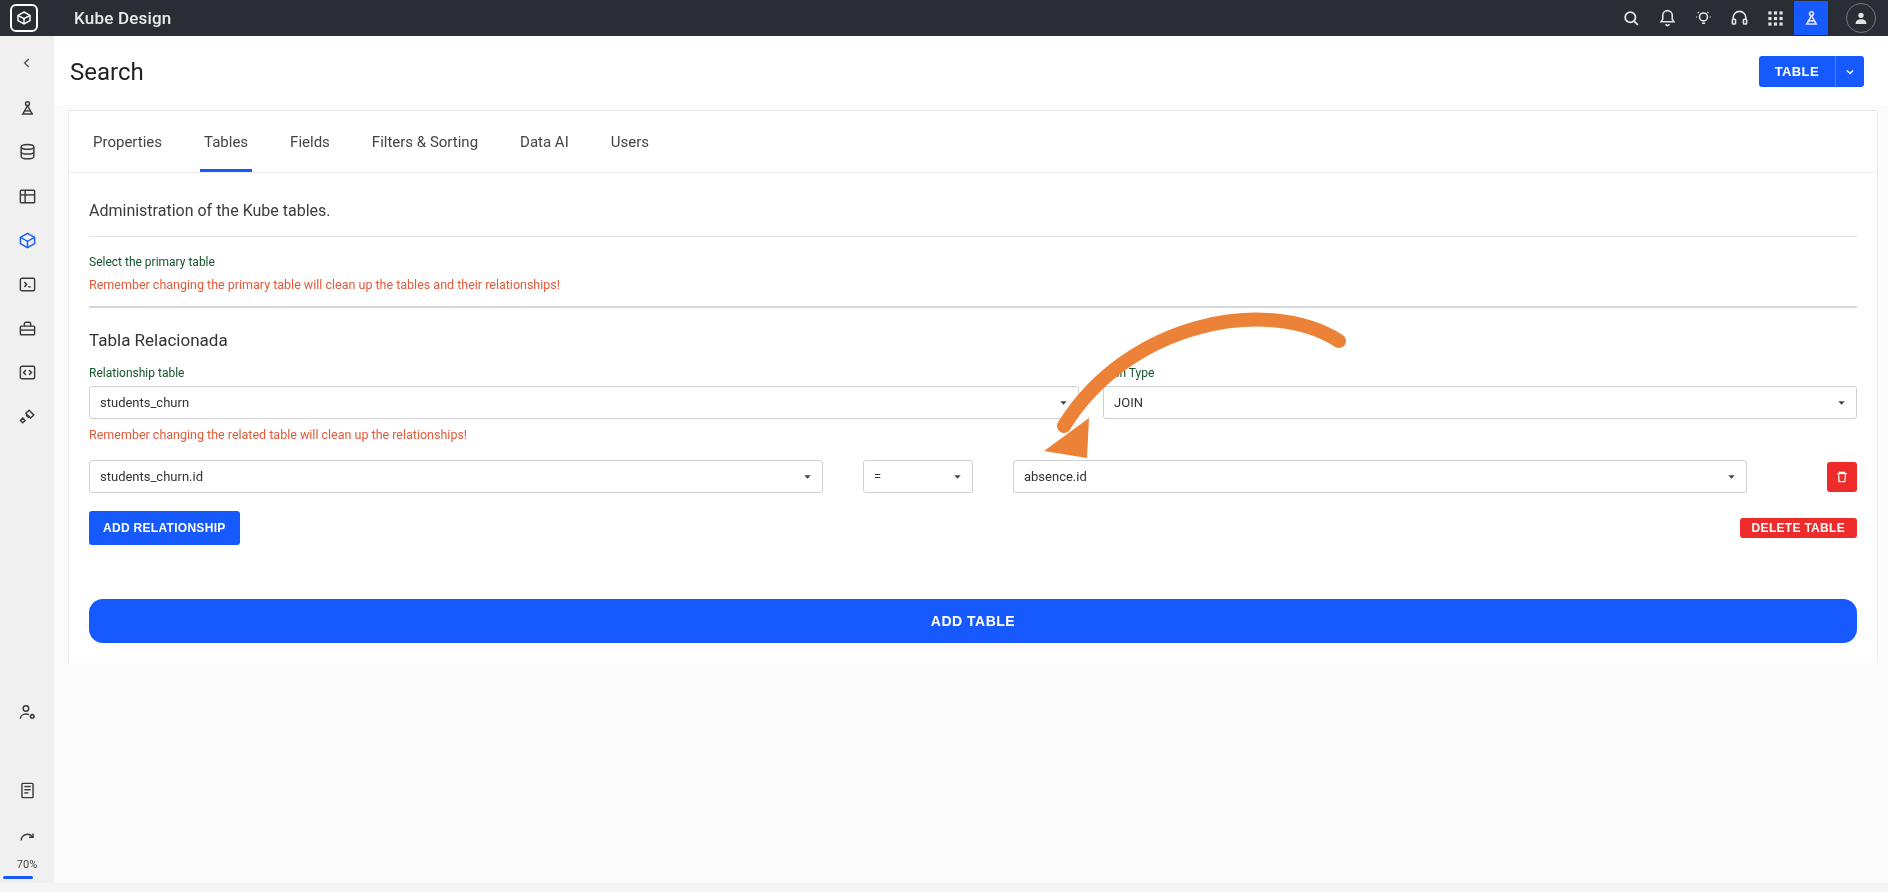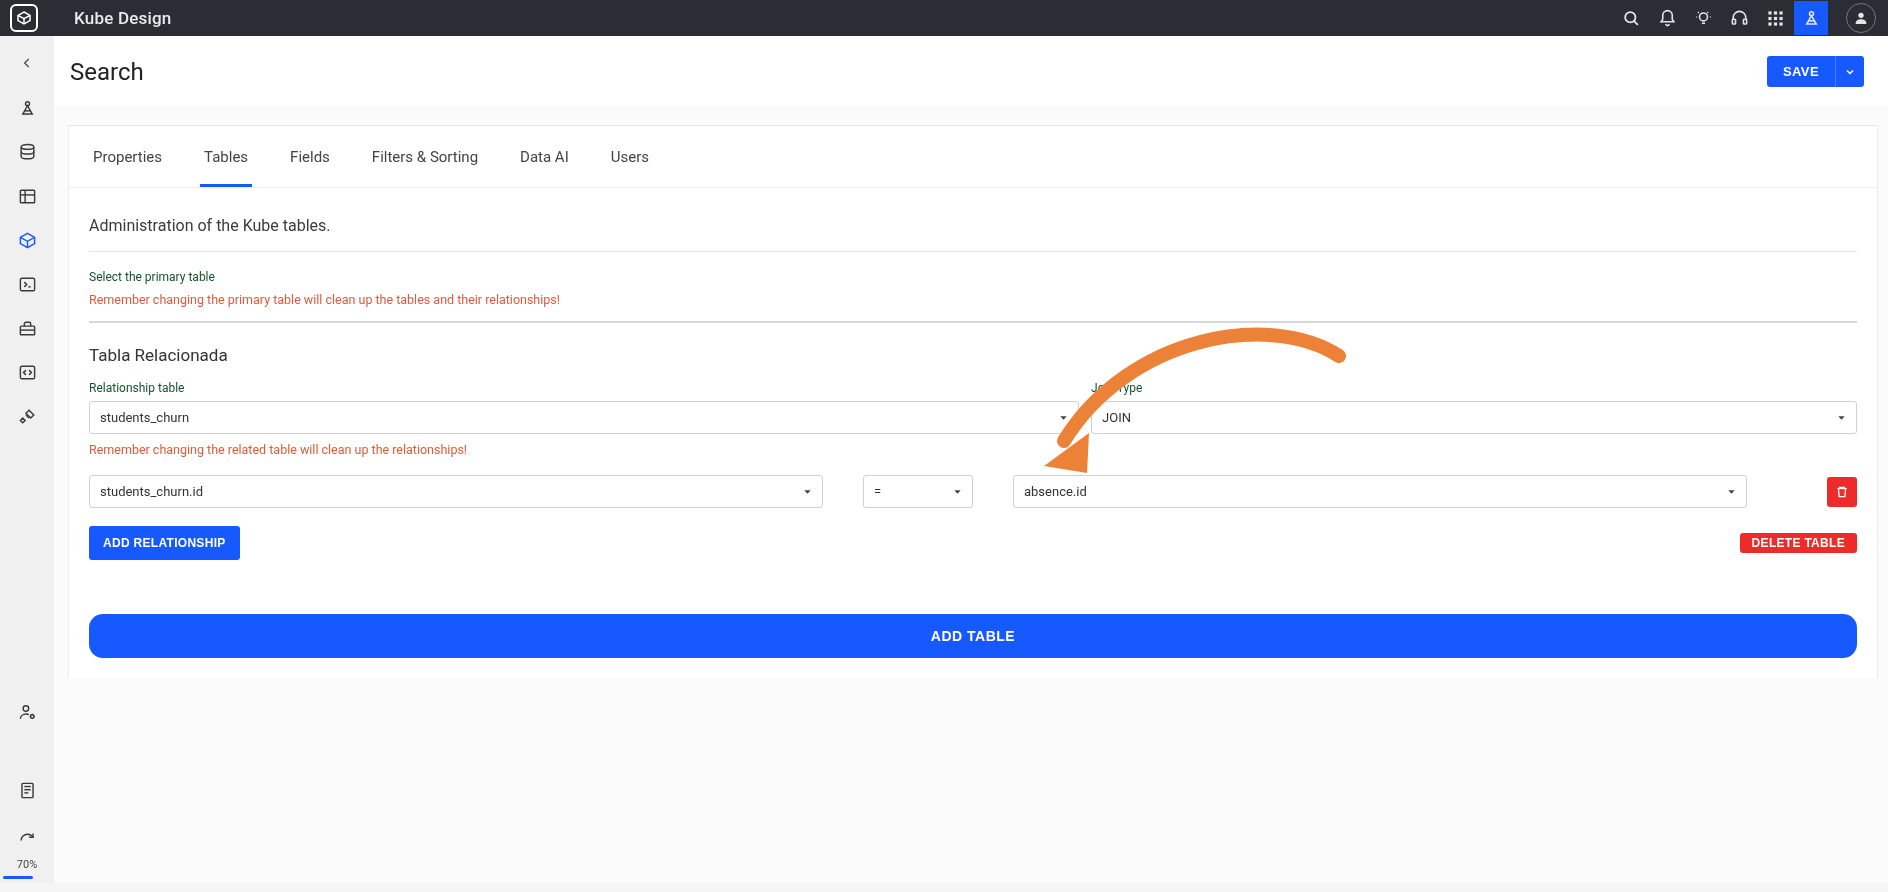--- a/index.html
+++ b/index.html
@@ -112,21 +112,21 @@
   }
   .save-caret {
     background: #1659ff; color: #fff;
     border: none; border-left: 1px solid rgba(255,255,255,0.25);
     padding: 0 8px; cursor: pointer;
     display: flex; align-items: center;
   }
 
   
   .tab-card {
-    margin: 20px 10px 0 14px;
+    margin: 5px 10px 0 14px;
     background: #fff;
     border-top: 1px solid #e6e6e6;
     border-left: 1px solid #ececec;
     border-right: 1px solid #ececec;
   }
   .tabs {
     display: flex; gap: 34px;
     padding: 0 20px;
     border-bottom: 1px solid #eee;
   }
@@ -157,21 +157,21 @@
   }
   .select-wrap { position: relative; }
   .select-caret {
     position: absolute; right: 10px; top: 50%; transform: translateY(-50%);
     pointer-events: none; color: #444;
   }
   .warning-text { font-size: 12.5px; color: #e15a3a; margin-top: 8px; }
 
   .related-title { font-size: 17px; color: #333; margin-bottom: 16px; }
 
-  .row { display: flex; gap: 12px; align-items: flex-start; }
+  .row { display: flex; gap: 24px; align-items: flex-start; }
   .col { flex: 1; display: flex; flex-direction: column; }
 
   .rel-row {
     display: grid;
     grid-template-columns: 1fr 110px 1fr 70px;
     gap: 40px;
     align-items: center;
     margin-top: 18px;
   }
   .delete-icon-btn {
@@ -381,21 +381,21 @@
       </div>
       <div class="zoom-text">70%</div>
       <div class="zoom-bar"></div>
     </div>
   </div>
 
   <div class="content">
     <div class="content-header">
       <div class="page-title">Search</div>
       <div class="save-group">
-        <button class="save-btn">SAVE</button>
+        <button class="save-btn">TABLE</button>
         <button class="save-caret">
           <svg width="12" height="12" viewBox="0 0 24 24" fill="none" stroke="currentColor" stroke-width="3">
               <polyline points="6 9 12 15 18 9"></polyline>
             </svg>
         </button>
       </div>
     </div>
 
     <div class="tab-card" style="position:relative;">
       <div class="tabs">

